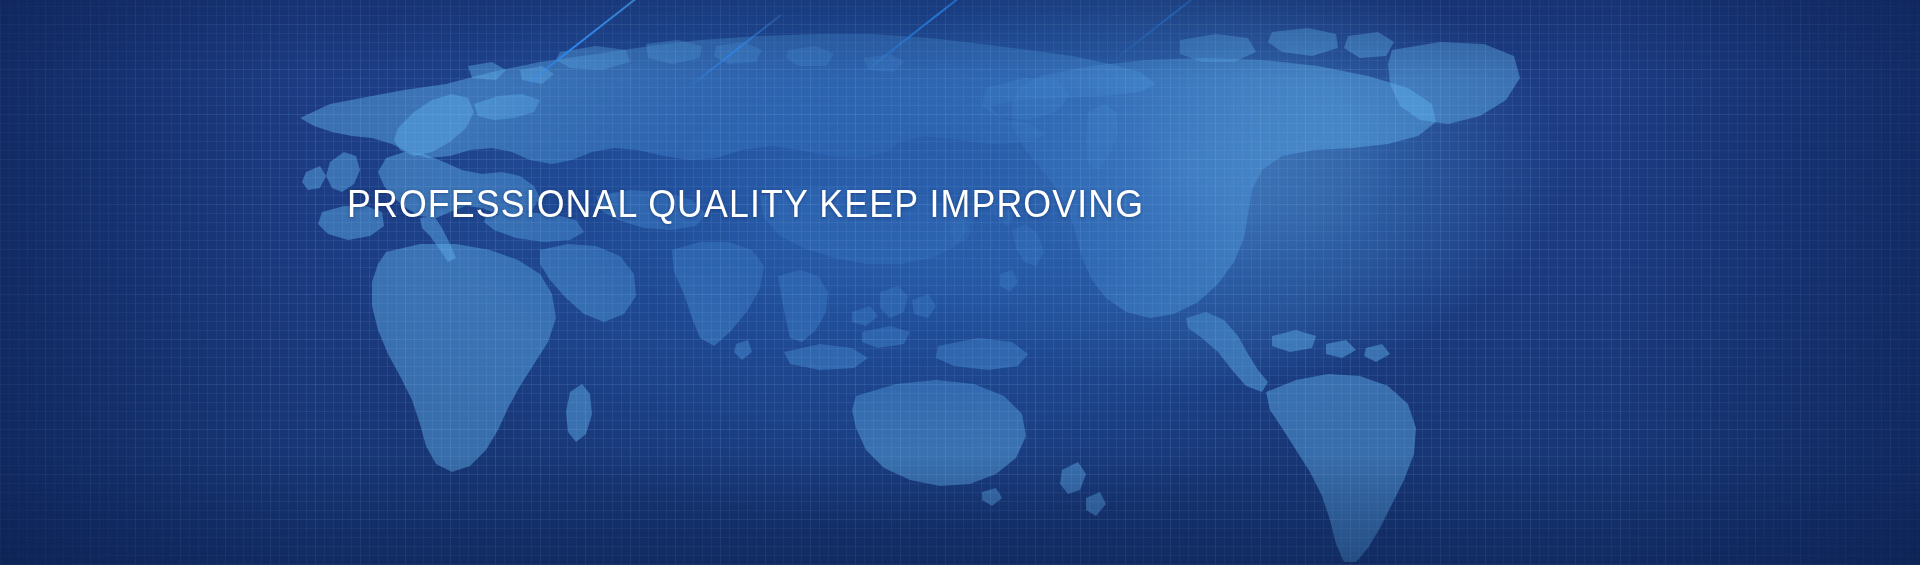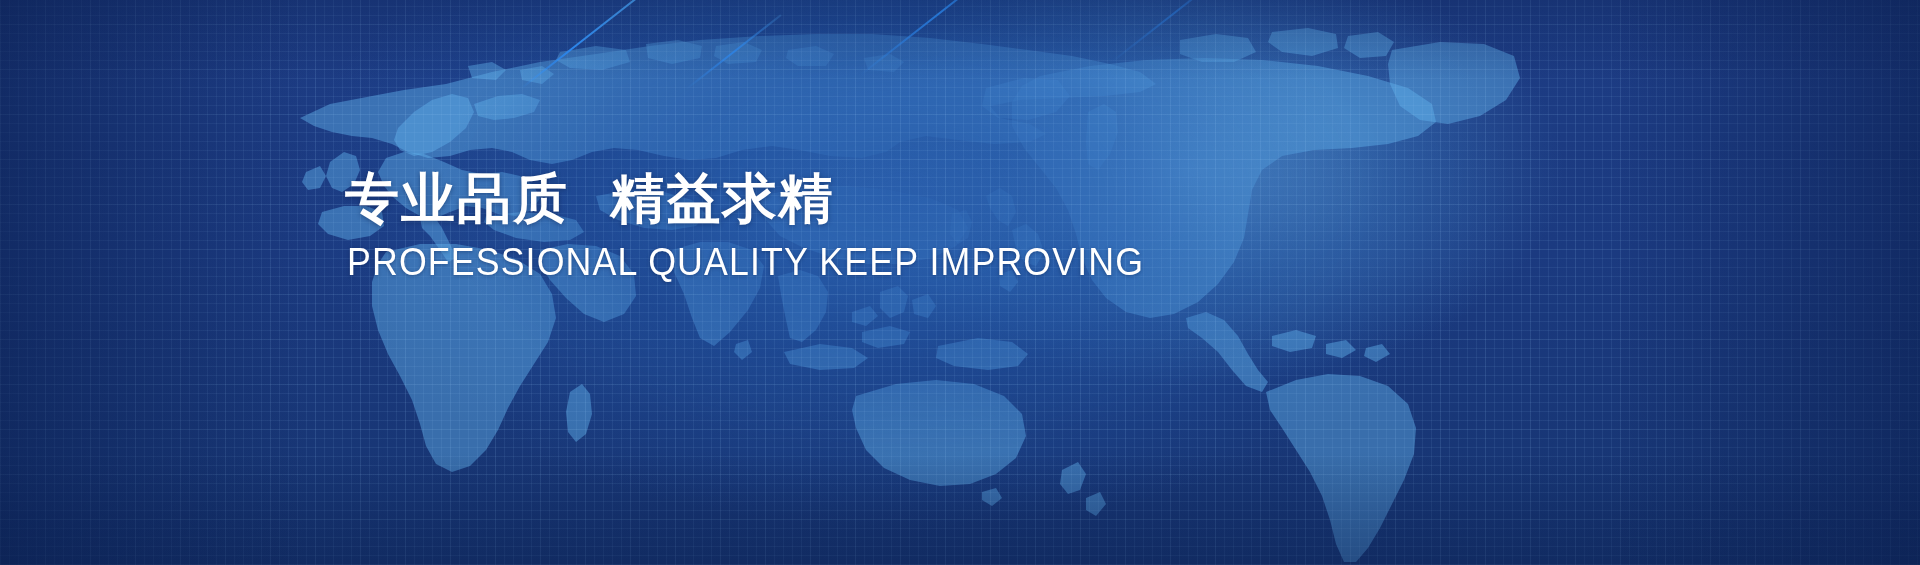--- a/index.html
+++ b/index.html
@@ -289,17 +289,16 @@
   <div class="layer-streaks">
     <span class="streak s1"></span>
     <span class="streak s2"></span>
     <span class="streak s3"></span>
     <span class="streak s4"></span>
   </div>
 
   <div class="layer-vignette"></div>
 
   <div class="copy">
-    <h1 class="headline">专业品质  精益求精</h1>
     <p class="subhead">PROFESSIONAL QUALITY KEEP IMPROVING</p>
   </div>
 
 </div>
 
 </body></html>

